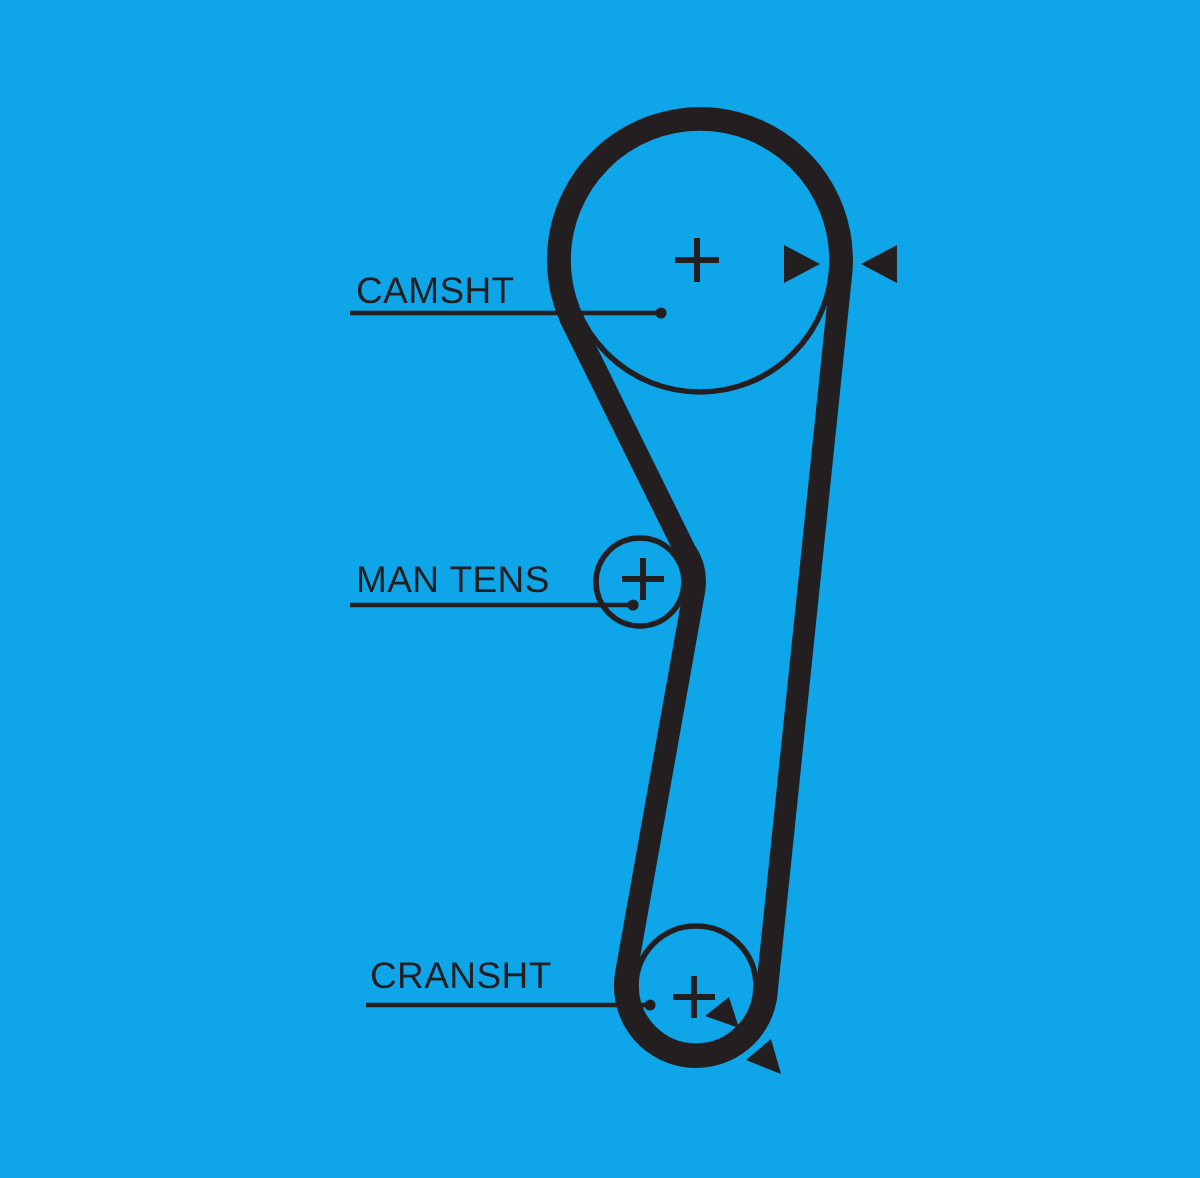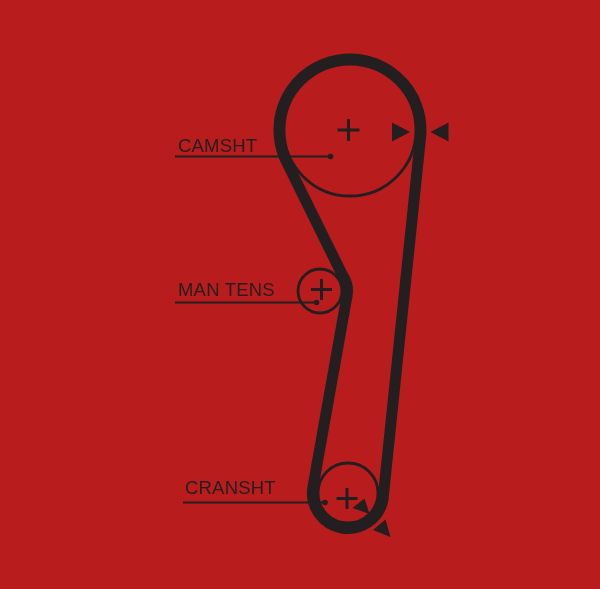--- a/index.html
+++ b/index.html
@@ -4,21 +4,21 @@
 <style>
   html, body {
     margin: 0;
     padding: 0;
     background: #ffffff;
   }
   .stage {
     position: relative;
     width: 600px;
     height: 589px;
-    background: #b91c1c;
+    background: #0ea5e9;
     overflow: hidden;
     font-family: "Liberation Sans", sans-serif;
   }
   svg { display: block; }
   .ink-fill     { fill: #231f20; stroke: none; }
   .belt         { stroke: #231f20; fill: none; stroke-width: 11; stroke-linejoin: round; }
   .pulley       { stroke: #231f20; fill: none; stroke-width: 2.8; }
   .leader       { stroke: #231f20; fill: none; stroke-width: 2.2; }
   .plus-mark    { stroke: #231f20; fill: none; stroke-width: 3; stroke-linecap: butt; }
   .label-text   { fill: #231f20; font-family: "Liberation Sans", sans-serif; font-size: 18.5px; letter-spacing: 0.2px; }

